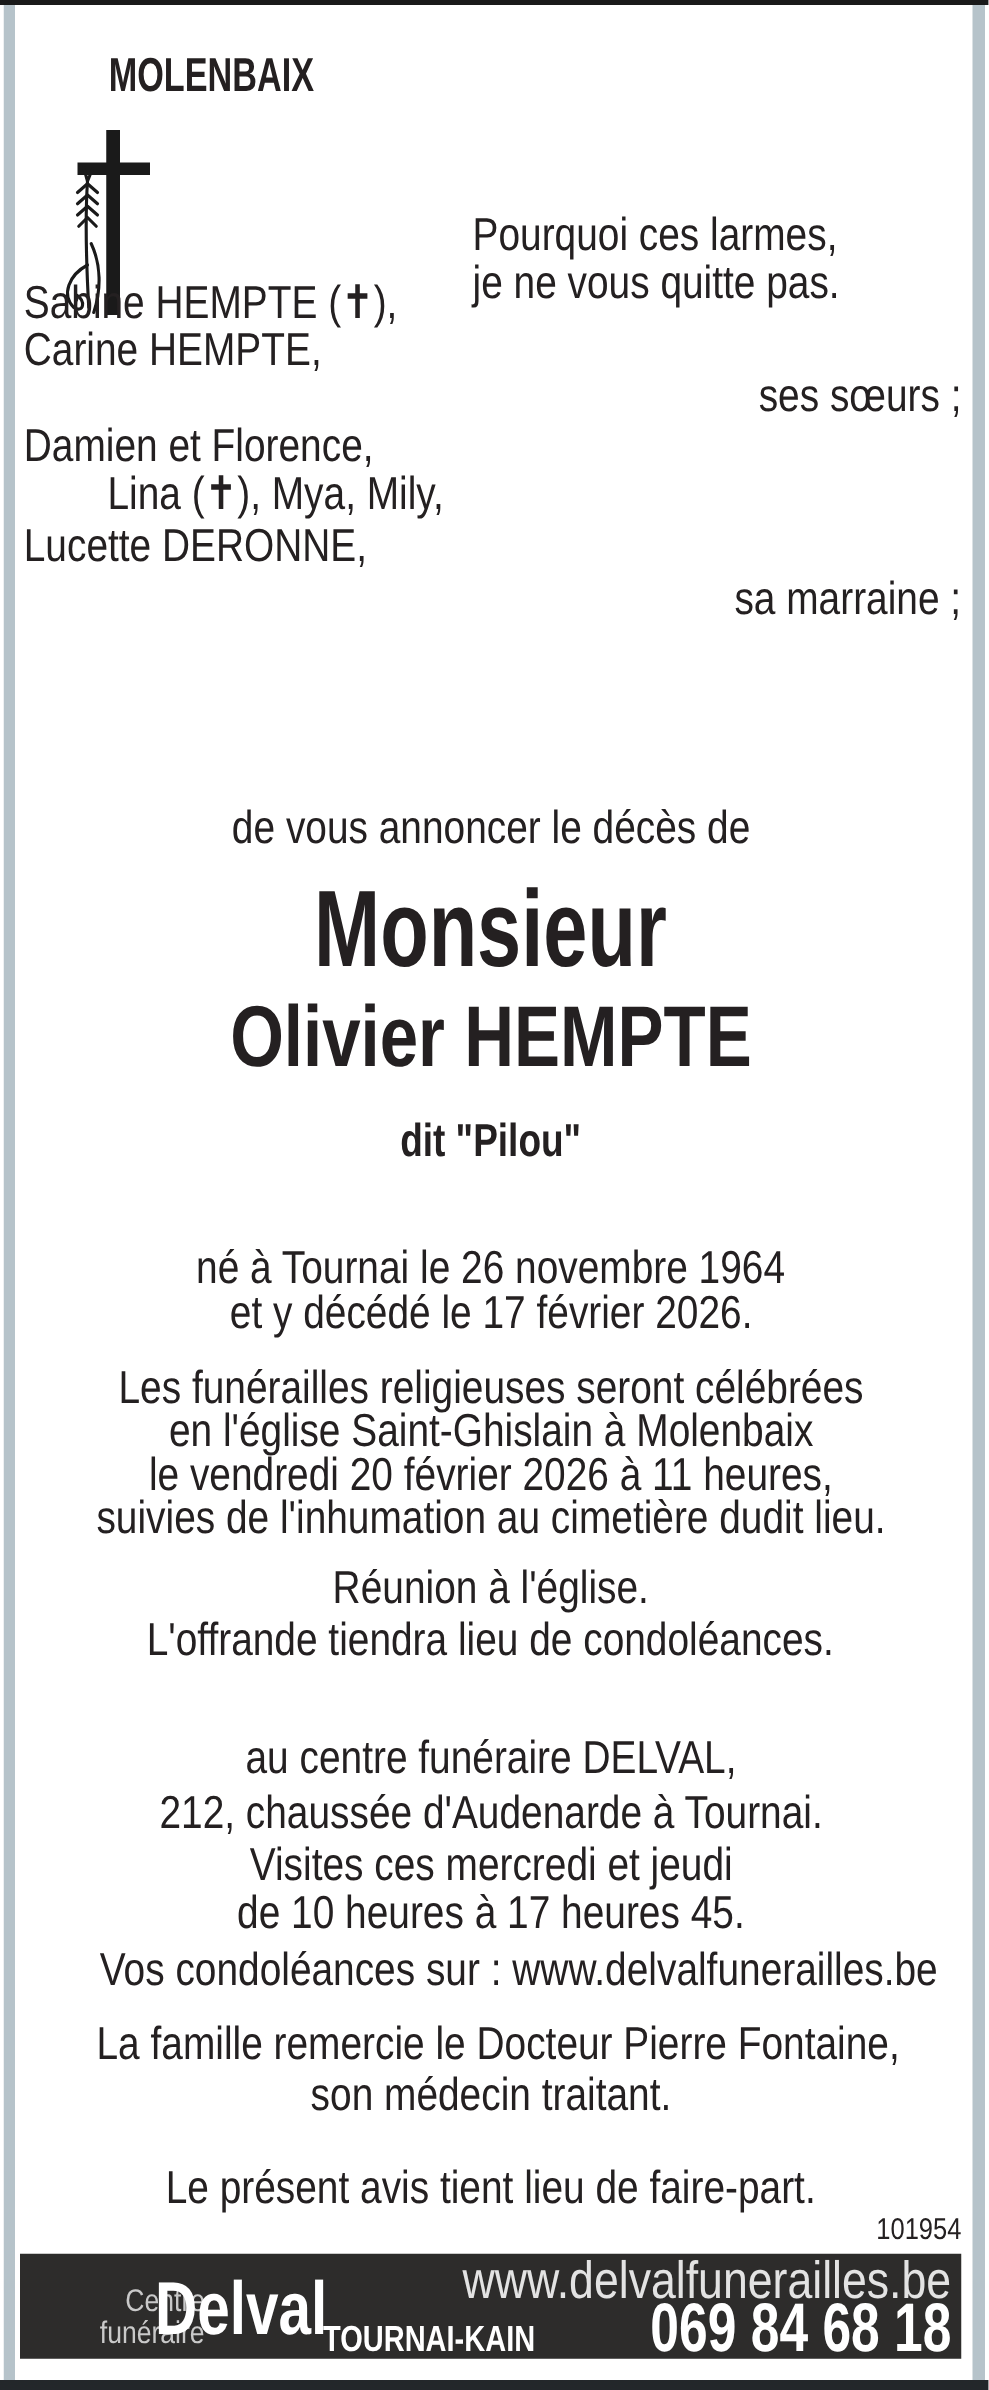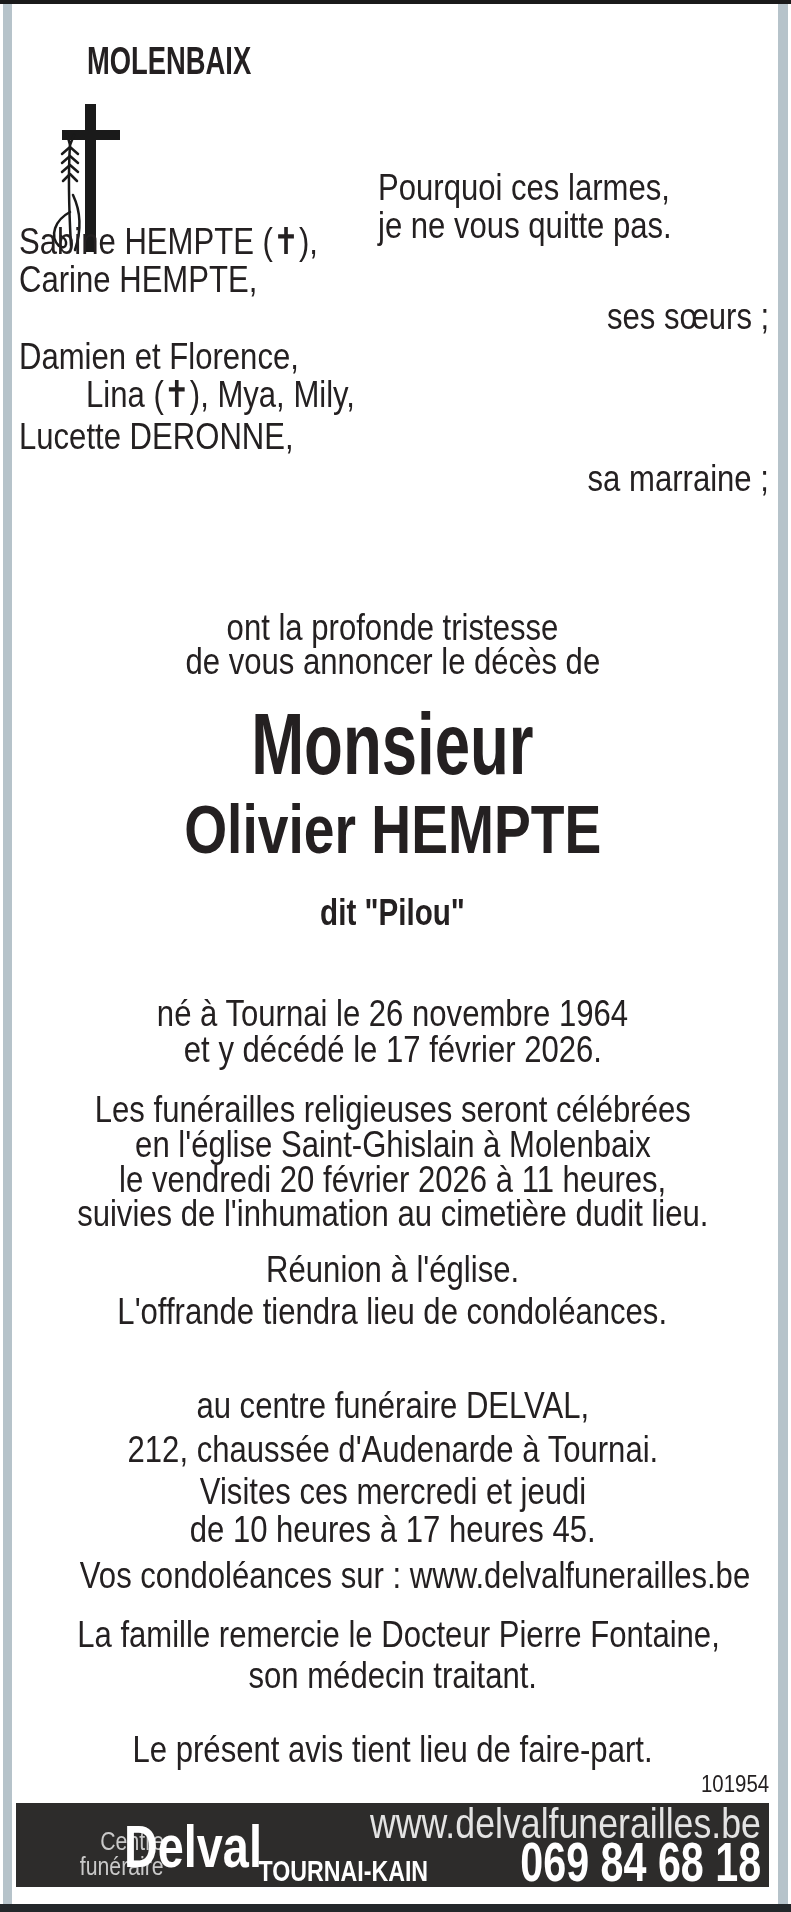--- a/index.html
+++ b/index.html
@@ -84,21 +84,20 @@
   <div class="line l epigraph" style="top:206px"><span class="cond">je ne vous quitte pas.</span></div>
 
   <div class="line l" style="top:222px"><span class="cond">Sabine HEMPTE (✝),</span></div>
   <div class="line l" style="top:260px"><span class="cond">Carine HEMPTE,</span></div>
   <div class="line r" style="top:297px"><span class="cond">ses sœurs ;</span></div>
   <div class="line l" style="top:337px"><span class="cond">Damien et Florence,</span></div>
   <div class="line l indent" style="top:375px"><span class="cond">Lina (✝), Mya, Mily,</span></div>
   <div class="line l" style="top:417px"><span class="cond">Lucette DERONNE,</span></div>
   <div class="line r" style="top:459px"><span class="cond">sa marraine ;</span></div>
 
-  <div class="line c" style="top:608px"><span class="cond">ont la profonde tristesse</span></div>
   <div class="line c" style="top:642px"><span class="cond">de vous annoncer le décès de</span></div>
 
   <div class="line c title-line" style="top:696px"><span class="cond">Monsieur</span></div>
   <div class="line c name-line" style="top:791px"><span class="cond">Olivier HEMPTE</span></div>
   <div class="line c nick-line" style="top:891px"><span class="cond">dit "Pilou"</span></div>
   <div class="line c" style="top:994px"><span class="cond">né à Tournai le 26 novembre 1964</span></div>
   <div class="line c" style="top:1030px"><span class="cond">et y décédé le 17 février 2026.</span></div>
 
   <div class="line c" style="top:1090px"><span class="cond">Les funérailles religieuses seront célébrées</span></div>
   <div class="line c" style="top:1125px"><span class="cond">en l'église Saint-Ghislain à Molenbaix</span></div>

